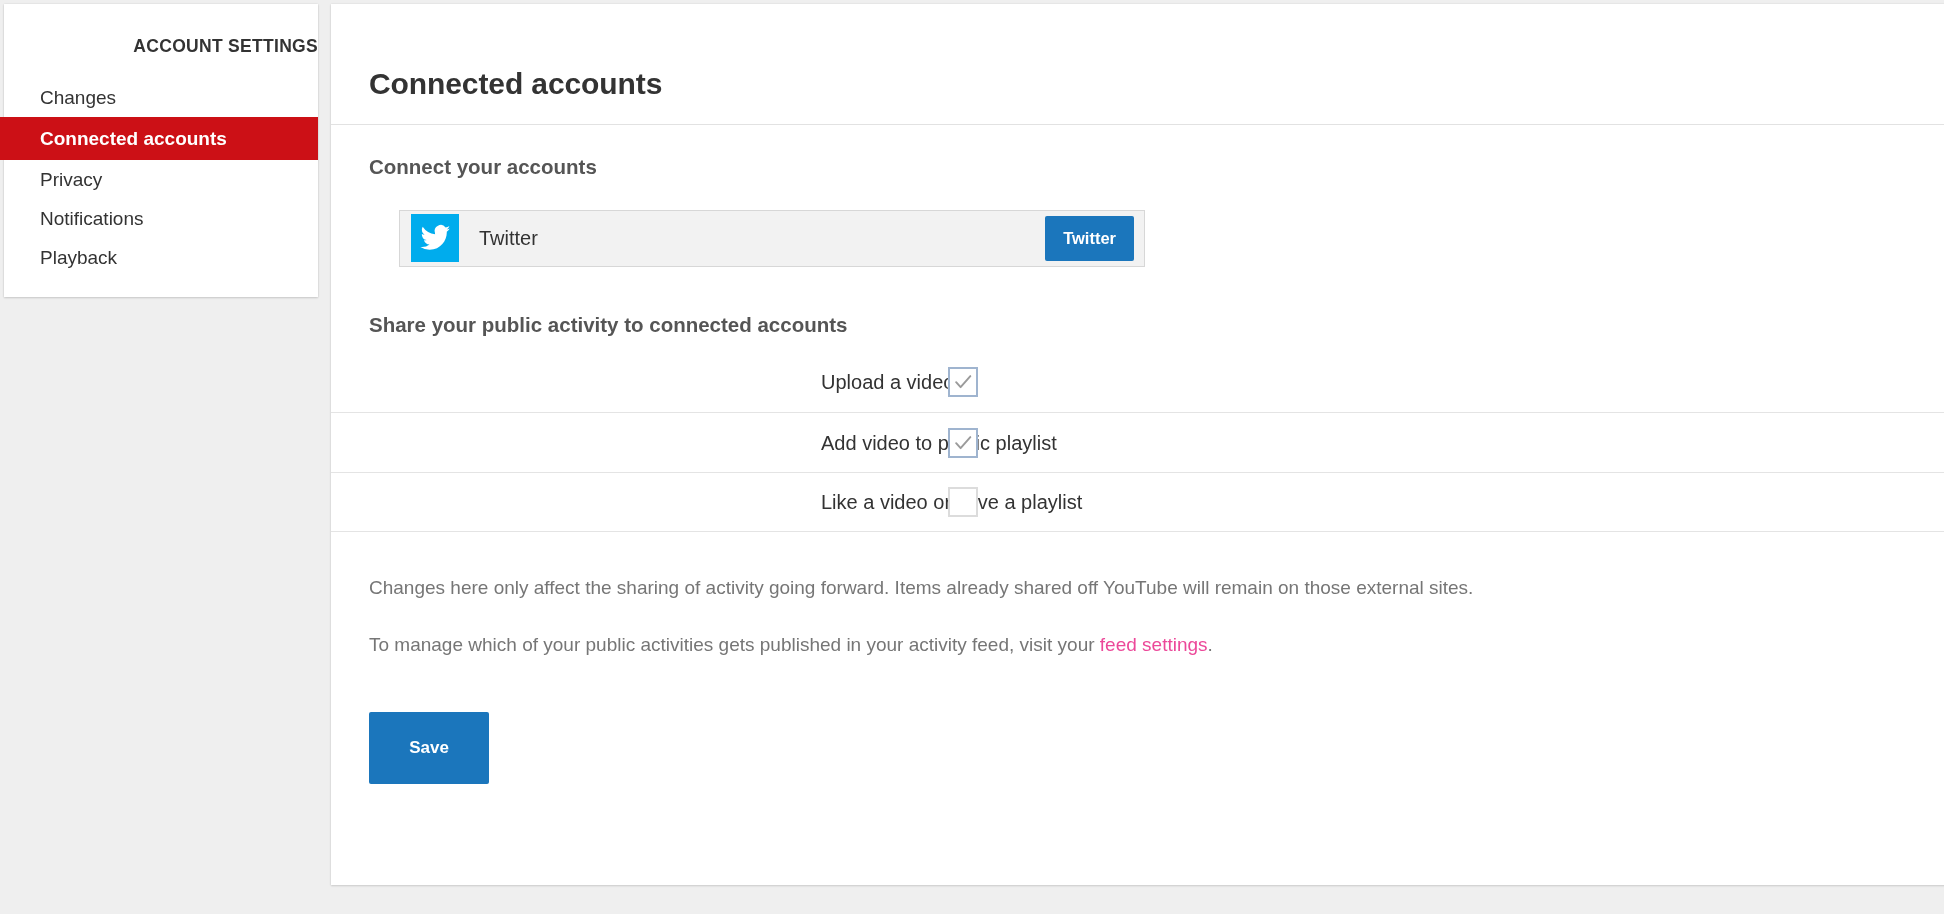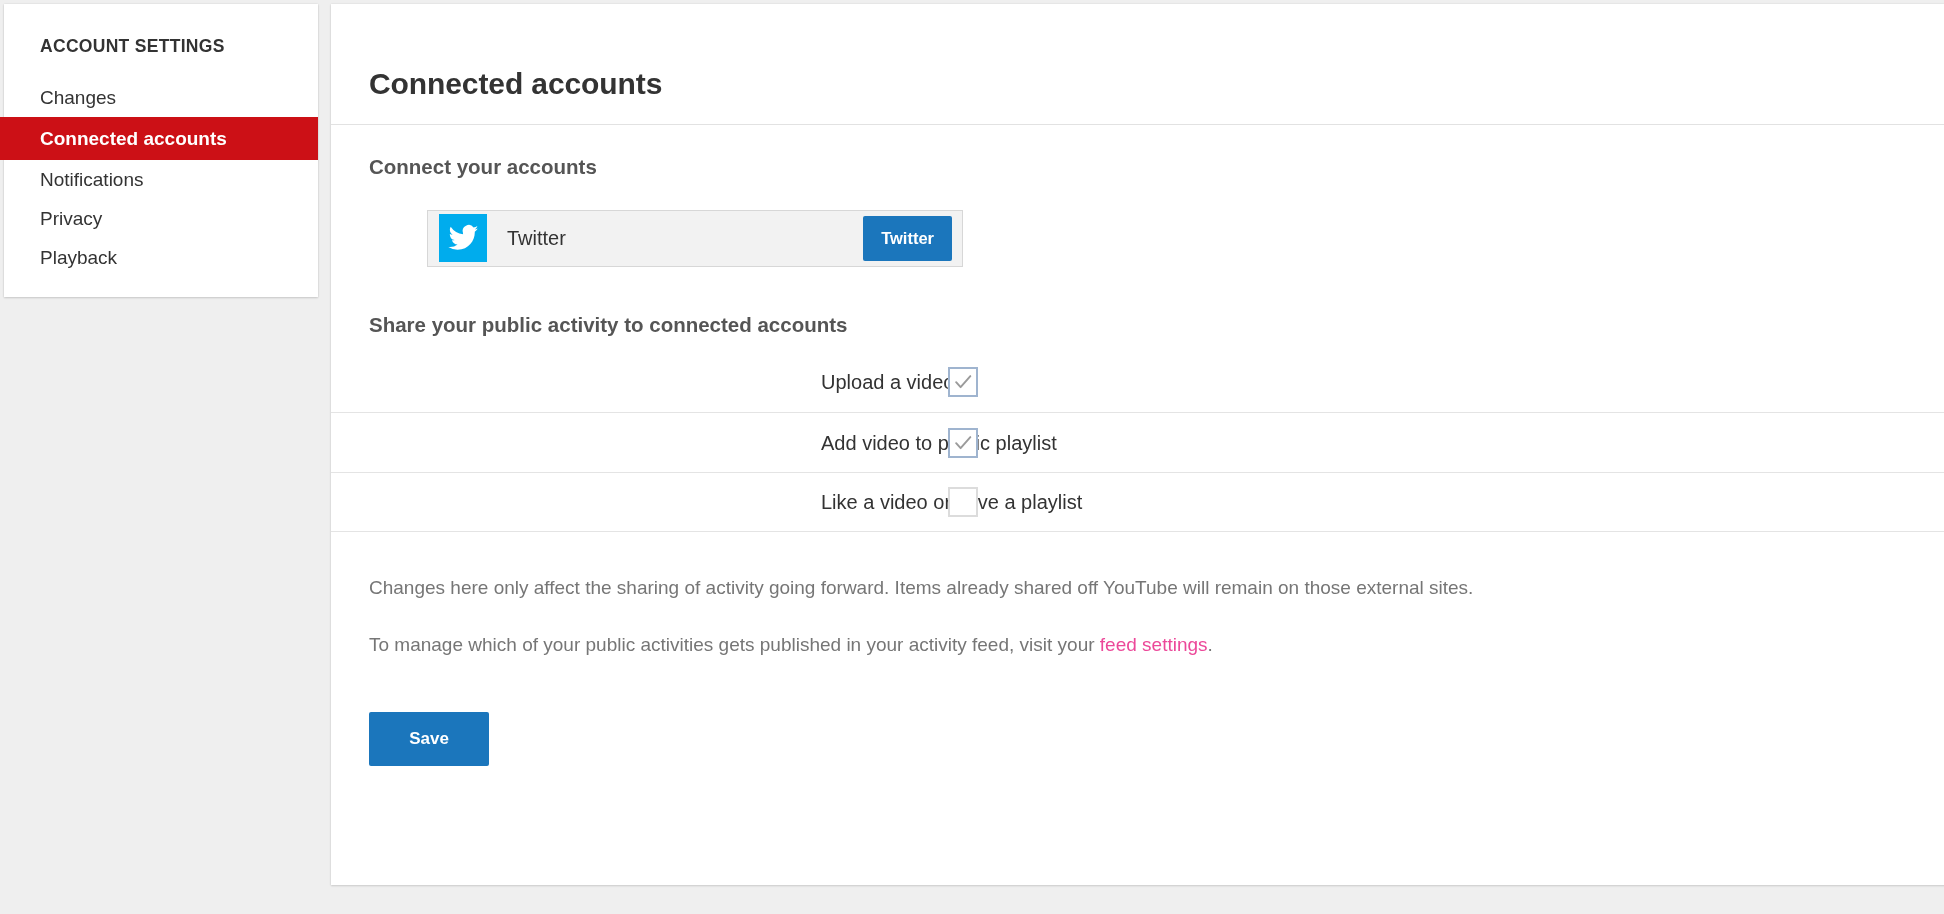--- a/index.html
+++ b/index.html
@@ -31,20 +31,21 @@
   }
   #sidebar-heading {
     font-size: 17.5px;
     font-weight: bold;
     letter-spacing: 0.3px;
     color: #333333;
     padding: 33px 0 0 36px;
     line-height: 1;
     margin-bottom: 22px;
     user-select: none;
+    text-align: right;
   }
   .nav-item {
     display: block;
     font-size: 19px;
     color: #333333;
     line-height: 1;
     padding: 10px 0 10px 36px;
     text-decoration: none;
     cursor: pointer;
     white-space: nowrap;
@@ -96,22 +97,22 @@
     font-size: 20.5px;
     font-weight: bold;
     color: #555555;
     line-height: 1;
     padding-left: 38px;
   }
   #connect-heading { padding-top: 32px; }
 
   
   #provider-card {
-    margin: 32px 0 0 96px;
-    width: 536px;
+    margin: 32px 0 0 68px;
+    width: 746px;
     height: 57px;
     background: #f2f2f2;
     border: 1px solid #d7d7d7;
     display: flex;
     align-items: center;
     padding: 0 10px 0 11px;
     position: relative;
   }
   #twitter-icon {
     width: 48px;
@@ -211,42 +212,42 @@
   
   #save-button {
     margin: 39px 8px 0 38px;
     background: #1b76bc;
     color: #ffffff;
     font-size: 17px;
     font-weight: bold;
     border: none;
     border-radius: 2px;
     width: 120px;
-    height: 54px;
+    height: 72px;
     cursor: pointer;
     font-family: "Liberation Sans", sans-serif;
   }
 </style>
 </head>
 <body>
 
 <nav id="sidebar">
   <div id="sidebar-heading">ACCOUNT SETTINGS</div>
 
   <a class="nav-item" href="#">
     <span>Changes</span>
   </a>
   <a class="nav-item active" href="#">
     <span>Connected accounts</span>
   </a>
   <a class="nav-item" href="#">
+    <span>Privacy</span>
+  </a>
+  <a class="nav-item" href="#">
     <span>Notifications</span>
-  </a>
-  <a class="nav-item" href="#">
-    <span>Privacy</span>
   </a>
   <a class="nav-item" href="#">
     <span>Playback</span>
   </a>
 </nav>
 
 <main id="main">
 
   <div id="main-header">
     <h1 id="page-title">Connected accounts</h1>

